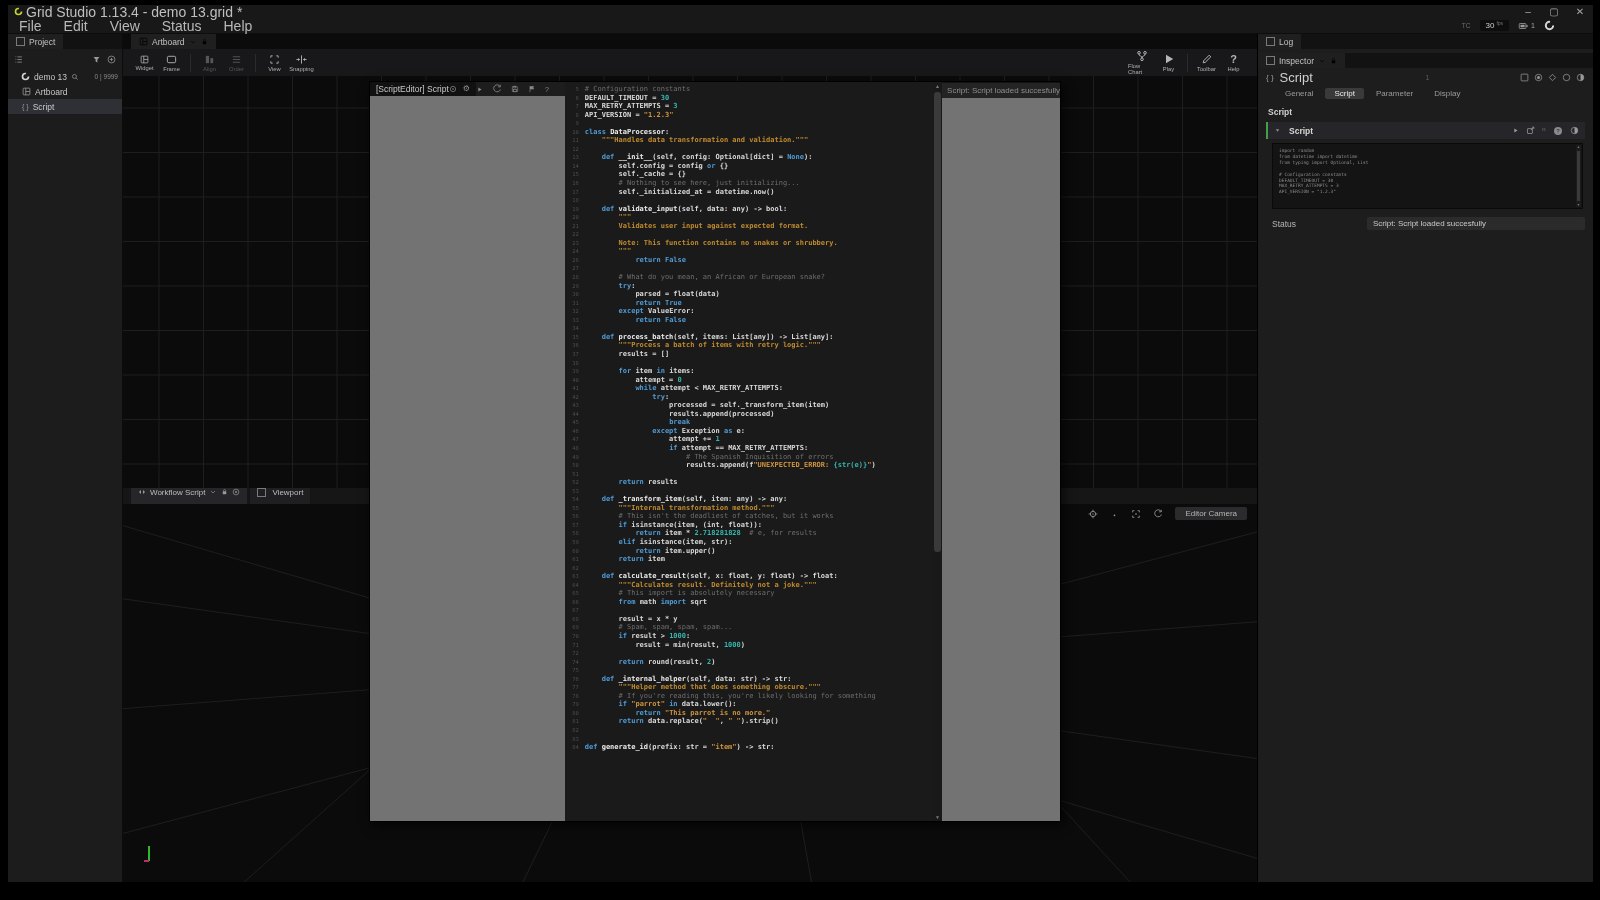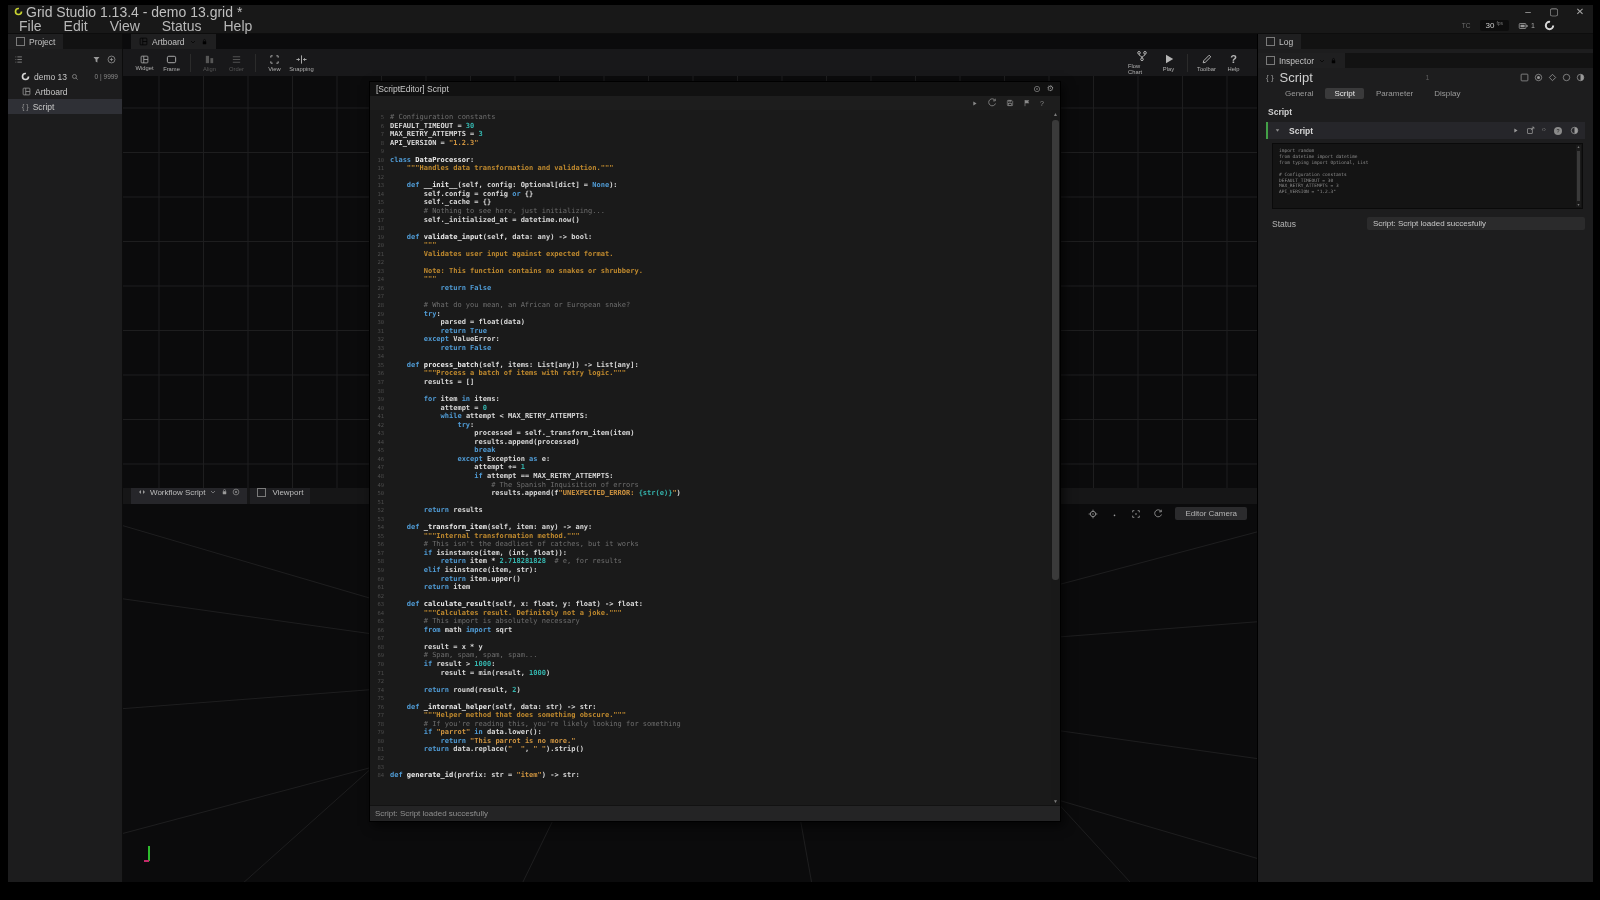--- a/index.html
+++ b/index.html
@@ -49,21 +49,21 @@
   .btab{display:inline-flex;align-items:flex-start;gap:4px;background:#26262a;padding:0 7px;height:16px;color:#9a9a9a;}
   .btab.alt{background:#1f1f22;margin-left:3px;gap:6px;}
   .btab .lbl{font-size:8px;color:#bdbdbd;}
   .perspective{position:absolute;left:0;top:470px;right:0;bottom:0;}
   .cam-row{position:absolute;top:473px;right:10px;display:flex;align-items:center;gap:12px;color:#9a9a9a;}
   .cam-btn{background:#2b2b2d;border-radius:2px;padding:2px 10px;font-size:8px;color:#b5b5b5;}
   .gizmo-y{position:absolute;left:25px;top:812px;width:2px;height:15px;background:#2dbb2d;}
   .gizmo-x{position:absolute;left:21px;top:826px;width:5px;height:2px;background:#c02a6a;}
   
   .editor{position:absolute;left:246px;top:47px;width:690px;height:739px;background:#737373;
-    border:1px solid #000;box-shadow:3px 4px 10px rgba(0,0,0,.65);z-index:10;display:flex;flex-direction:column;}
+    border:1px solid #000;box-shadow:3px 4px 10px rgba(0,0,0,.65);z-index:10;display:flex;flex-direction:row;}
   .ed-titlebar{height:14px;background:#111;display:flex;align-items:center;padding:0 6px;flex:none;}
   .ed-titlebar .ttl{font-size:8.5px;color:#c9c9c9;}
   .ed-ticons{margin-left:auto;display:flex;gap:6px;color:#8f8f8f;align-items:center;}
   .ed-toolbar{height:14px;display:flex;align-items:center;justify-content:flex-end;gap:9px;
     padding-right:16px;color:#8a8a8a;flex:none;background:#1d1d1d;}
   .ed-code{position:relative;flex:1;background:#1a1a1a;overflow:hidden;padding-top:3px;}
   .cl{height:8.56px;display:flex;align-items:center;}
   .ln{font:400 5.5px/8.56px "DejaVu Sans Mono",monospace;color:#4c4c4c;width:14px;text-align:right;
     margin-right:6px;flex:none;}
   .tk{white-space:pre;font:700 7px/8.56px "DejaVu Sans Mono",monospace;}

